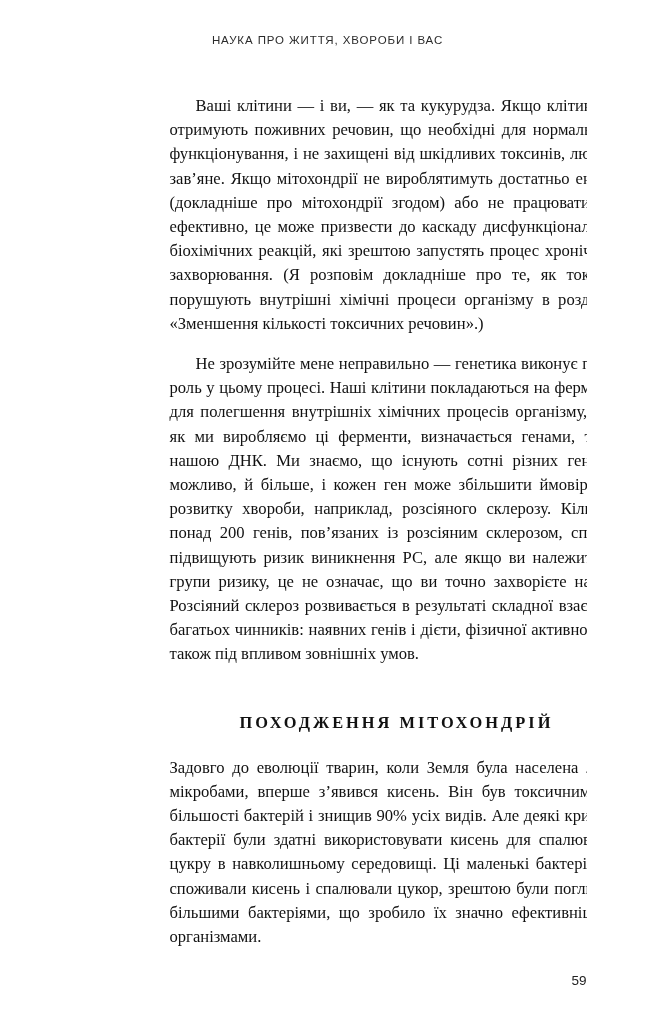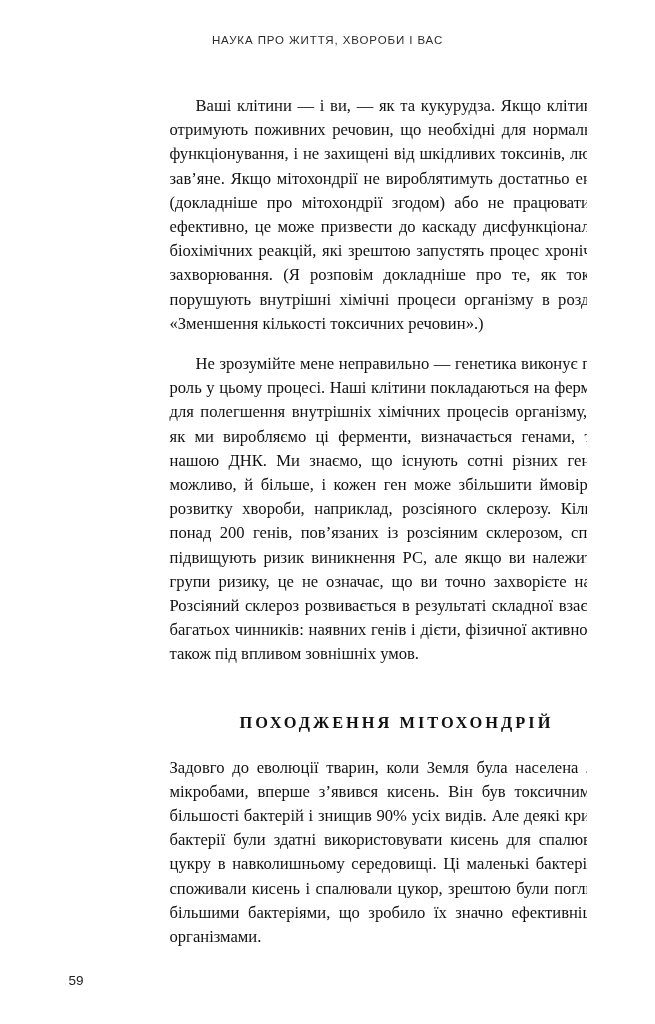--- a/index.html
+++ b/index.html
@@ -75,21 +75,21 @@
     color: #111111;
     white-space: nowrap;
   }
 
   
   .page-number {
     position: absolute;
     bottom: 36px;
     left: 0;
     right: 0;
-    text-align: left;
+    text-align: right;
     font-family: "Liberation Sans", sans-serif;
     font-size: 13.5px;
     color: #222222;
   }
 </style>
 </head>
 <body>
 
 <div class="page">
 

